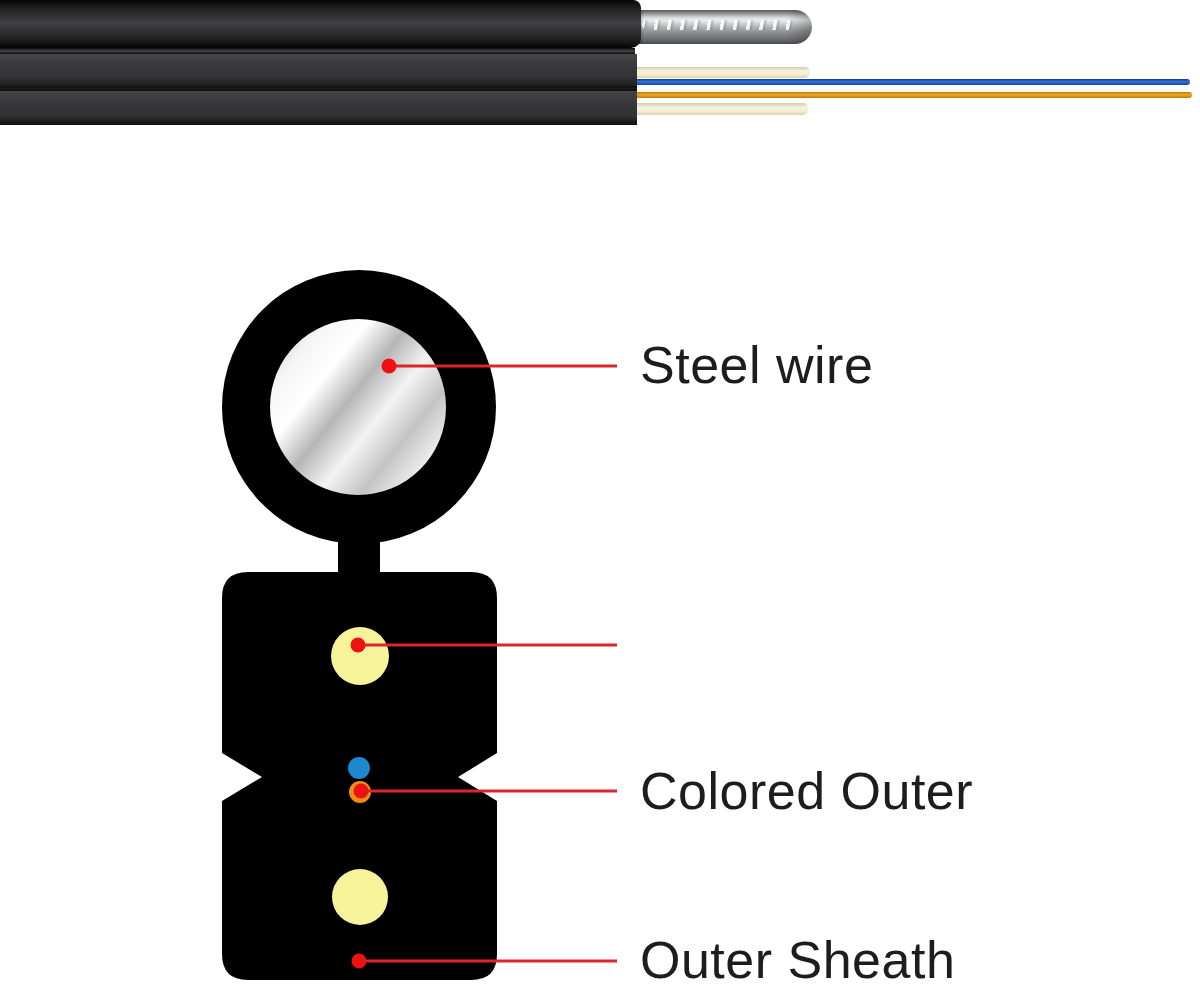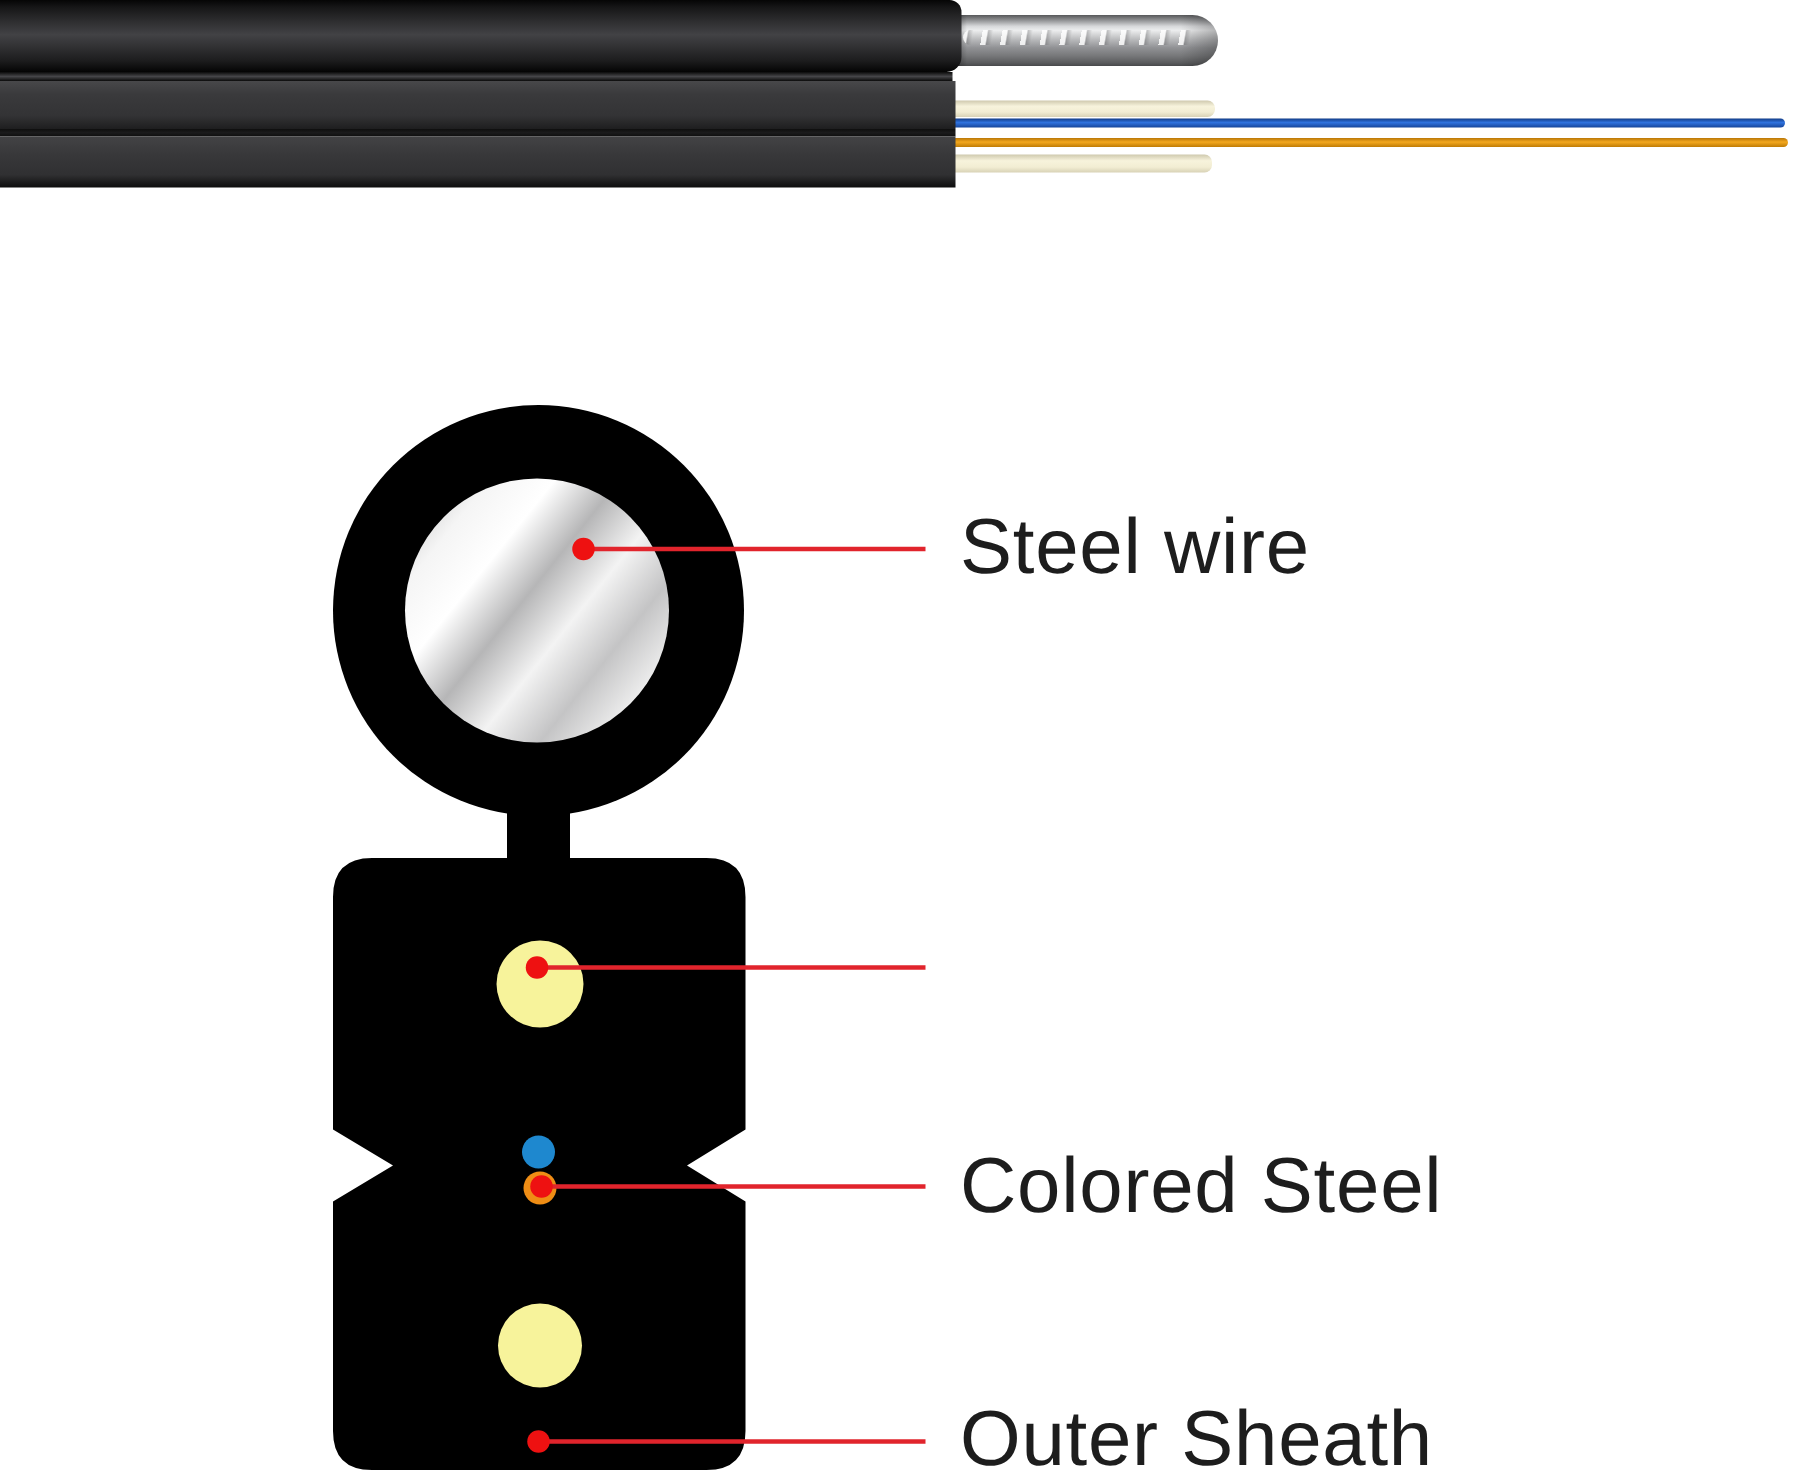--- a/index.html
+++ b/index.html
@@ -124,16 +124,16 @@
     <line x1="361" y1="791" x2="617" y2="791" stroke-width="3" style="stroke:var(--callout_line_red)"></line>
     <line x1="359" y1="961" x2="617" y2="961" stroke-width="3" style="stroke:var(--callout_line_red)"></line>
 
     <circle cx="389" cy="366" r="7.5" style="fill:var(--callout_dot_red)"></circle>
     <circle cx="358" cy="645" r="7.5" style="fill:var(--callout_dot_red)"></circle>
     <circle cx="361" cy="791" r="7.5" style="fill:var(--callout_dot_red)"></circle>
     <circle cx="359" cy="961" r="7.5" style="fill:var(--callout_dot_red)"></circle>
   </svg>
 
   <div class="callout-label" style="top:366px">Steel wire</div>
-  <div class="callout-label" style="top:792px">Colored Steel</div>
+  <div class="callout-label" style="top:792px">Colored Outer</div>
   <div class="callout-label" style="top:961px">Outer Sheath</div>
 
 </div>
 
 </body></html>

